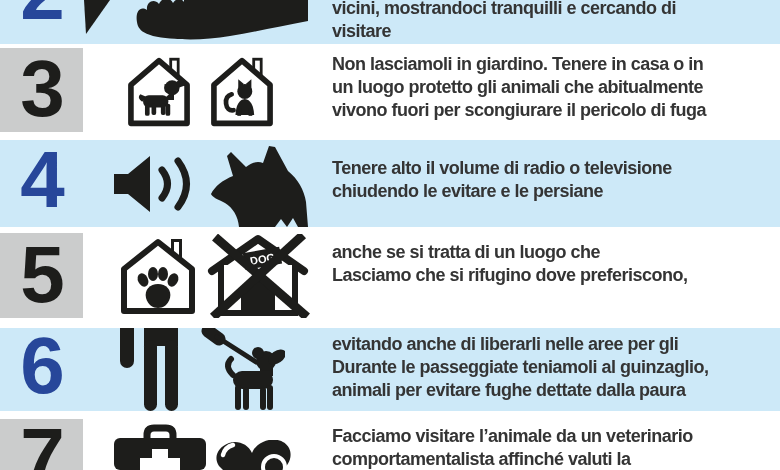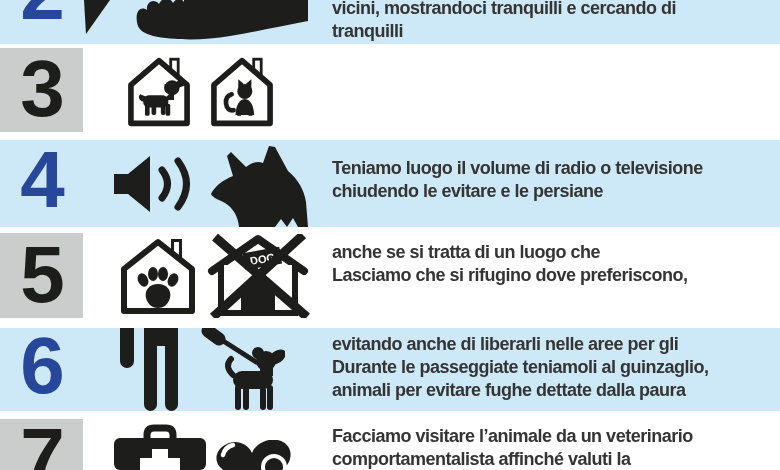--- a/index.html
+++ b/index.html
@@ -25,21 +25,21 @@
 <div class="stage">
 
   <div class="row blue" id="row2" style="top:0;height:44px;">
     <div class="num blue" style="top:-48px;">2</div>
     <svg class="icon" style="left:80px;top:0;width:230px;height:44px;" viewBox="0 0 230 44">
       <polygon class="ink" points="4,0 30,0 6,34"></polygon>
       <path class="ink" d="M58,26 C54,14 59,5 67,10 C66,2 74,-2 79,4 C82,-3 90,-3 93,3 C96,-2 101,-2 104,2 L104,0 L228,0 L228,21 C200,26 176,32 150,36 C122,41 92,40 73,36 C63,33 60,30 58,26 Z"></path>
     </svg>
     <div class="tip" style="top:-3px;">
       <div>vicini, mostrandoci tranquilli e cercando di</div>
-      <div>tranquilli</div>
+      <div>visitare</div>
     </div>
   </div>
 
   <div class="row" id="row3" style="top:48px;height:84px;">
     <div class="graycol"></div>
     <div class="num dark" style="top:1px;">3</div>
 
     <svg class="icon" style="left:123px;top:7px;width:72px;height:73px;" viewBox="0 0 72 78">
       <rect class="ink" x="47" y="3" width="11" height="20"></rect>
       <rect x="50" y="6" width="5" height="15" fill="#ffffff"></rect>
@@ -66,37 +66,42 @@
         <path d="M25,42 Q18,44 19,52 Q20,60 27,59" fill="none" stroke="#1d1d1b" stroke-width="5" stroke-linecap="round"></path>
         <path d="M29,64 Q30,48 39,47 Q48,48 49,64 Z"></path>
         <circle cx="39" cy="39" r="8"></circle>
         <polygon points="32,37 32,26 38,31"></polygon>
         <polygon points="46,37 46,26 40,31"></polygon>
         <rect x="31" y="57" width="4" height="8"></rect>
         <rect x="43" y="57" width="4" height="8"></rect>
       </g>
     </svg>
 
+    <div class="tip" style="top:5px;">
+      <div>Non lasciamoli in giardino. Tenere in casa o in</div>
+      <div>un luogo protetto gli animali che abitualmente</div>
+      <div>vivono fuori per scongiurare il pericolo di fuga</div>
+    </div>
   </div>
 
   <div class="row blue" id="row4" style="top:140px;height:87px;">
     <div class="num blue" style="top:0px;">4</div>
 
     <svg class="icon" style="left:112px;top:13px;width:90px;height:62px;" viewBox="0 0 90 62">
       <path class="ink" d="M2,21 L16,21 L38,3 L38,59 L16,41 L2,41 Z"></path>
       <path class="stroke" d="M50,17 Q61,31 50,45" stroke-width="7" stroke-linecap="round"></path>
       <path class="stroke" d="M66,8 Q83,31 66,54" stroke-width="7" stroke-linecap="round"></path>
     </svg>
 
     <svg class="icon" style="left:205px;top:6px;width:105px;height:81px;" viewBox="0 0 105 81">
       <path class="ink" d="M6,48 C10,40 18,34 28,30 L22,10 L26,6 L41,21 C47,16 53,15 58,17 L64,0 L70,1 L83,25 C93,33 99,44 101,56 L103,81 L93,81 L88,72 L82,81 L76,73 L70,81 L34,81 C33,70 28,62 20,57 C12,53 7,51 6,48 Z"></path>
     </svg>
 
     <div class="tip" style="top:17px;">
-      <div>Teniamo luogo il volume di radio o televisione</div>
+      <div>Tenere alto il volume di radio o televisione</div>
       <div>chiudendo le evitare e le persiane</div>
     </div>
   </div>
 
   <div class="row" id="row5" style="top:233px;height:85px;">
     <div class="graycol"></div>
     <div class="num dark" style="top:2px;">5</div>
 
     <svg class="icon" style="left:118px;top:2px;width:80px;height:80px;" viewBox="0 0 80 80">
       <rect class="ink" x="53" y="4" width="11" height="20"></rect>

